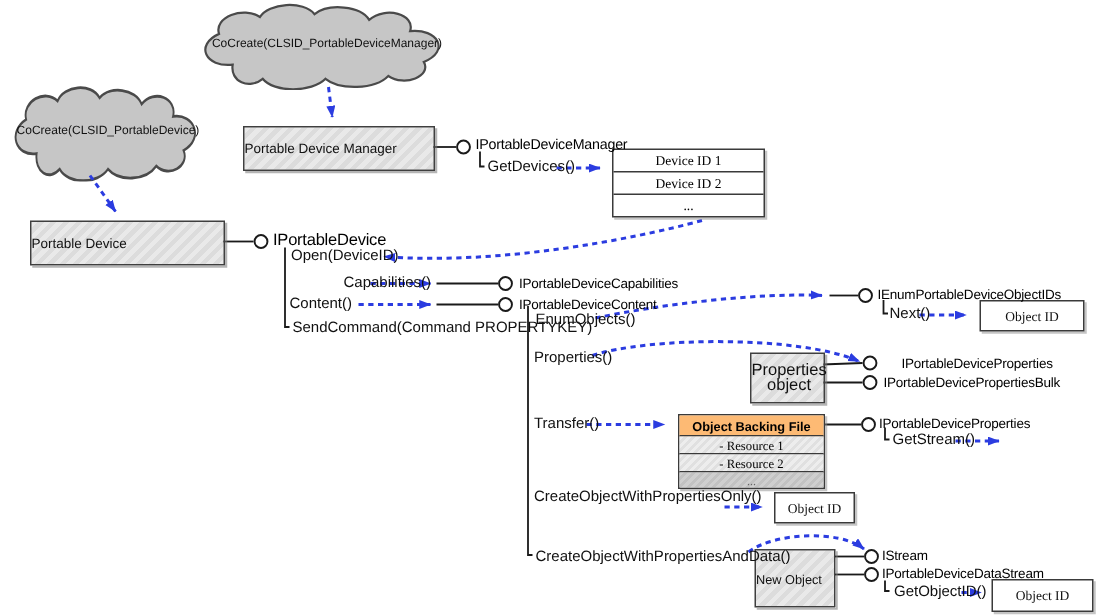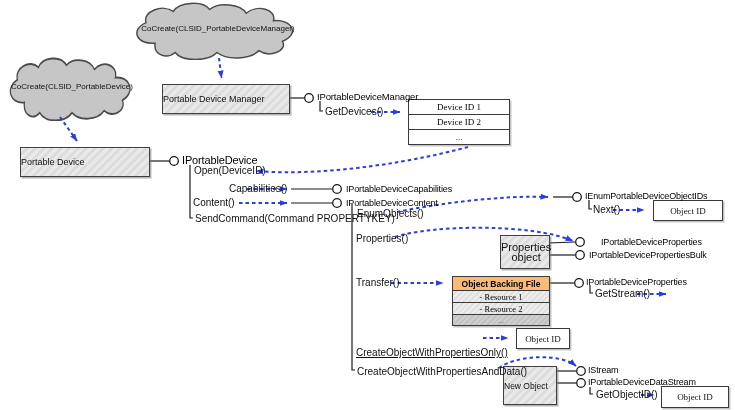--- a/index.html
+++ b/index.html
@@ -138,21 +138,21 @@
   <div class="lbl" style="left:193px;top:184px;margin-left:36px;">Capabilities()</div>
   <div class="lbl" style="left:193px;top:198px;">Content()</div>
   <div class="lbl" style="left:195px;top:214px;">SendCommand(Command PROPERTYKEY)</div>
 
   <div class="iface" style="left:346px;top:184px;">IPortableDeviceCapabilities</div>
   <div class="iface" style="left:346px;top:198px;">IPortableDeviceContent</div>
 
   <div class="lbl" style="left:357px;top:209px;">EnumObjects()</div>
   <div class="lbl" style="left:356px;top:234px;">Properties()</div>
   <div class="lbl" style="left:356px;top:278px;">Transfer()</div>
-  <div class="lbl" style="left:356px;top:348px;text-decoration:underline;">CreateObjectWithPropertiesOnly()</div>
+  <div class="lbl" style="left:356px;top:327px;">CreateObjectWithPropertiesOnly()</div>
   <div class="lbl" style="left:357px;top:367px;">CreateObjectWithPropertiesAndData()</div>
 
   <div class="iface" style="left:585px;top:191px;">IEnumPortableDeviceObjectIDs</div>
   <div class="lbl" style="left:593px;top:205px;">Next()</div>
 
   <div class="iface" style="left:589px;top:237px;padding-left:12px;">IPortableDeviceProperties</div>
   <div class="iface" style="left:589px;top:250px;">IPortableDevicePropertiesBulk</div>
 
   <div class="iface" style="left:586px;top:277px;">IPortableDeviceProperties</div>
   <div class="lbl" style="left:595px;top:289px;">GetStream()</div>

